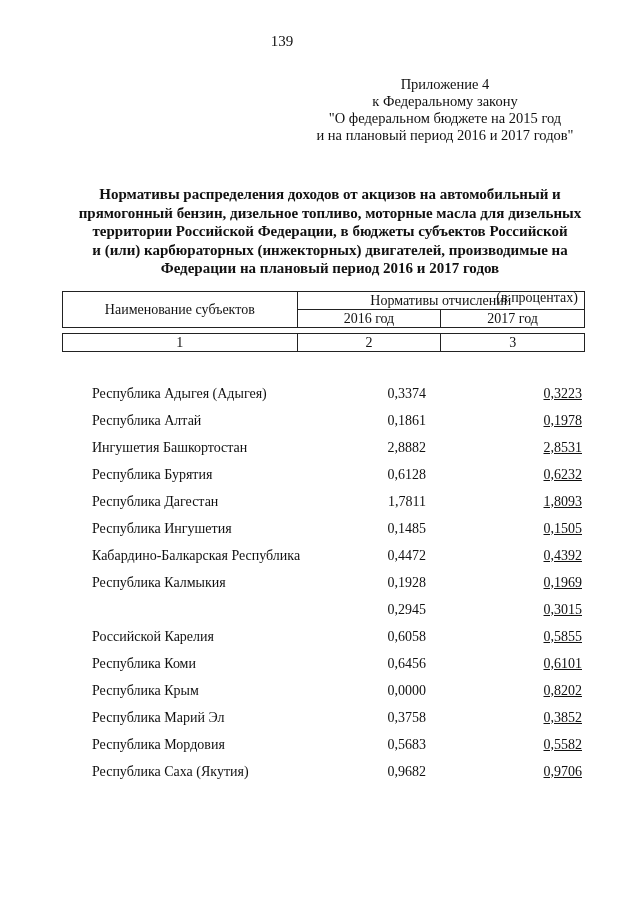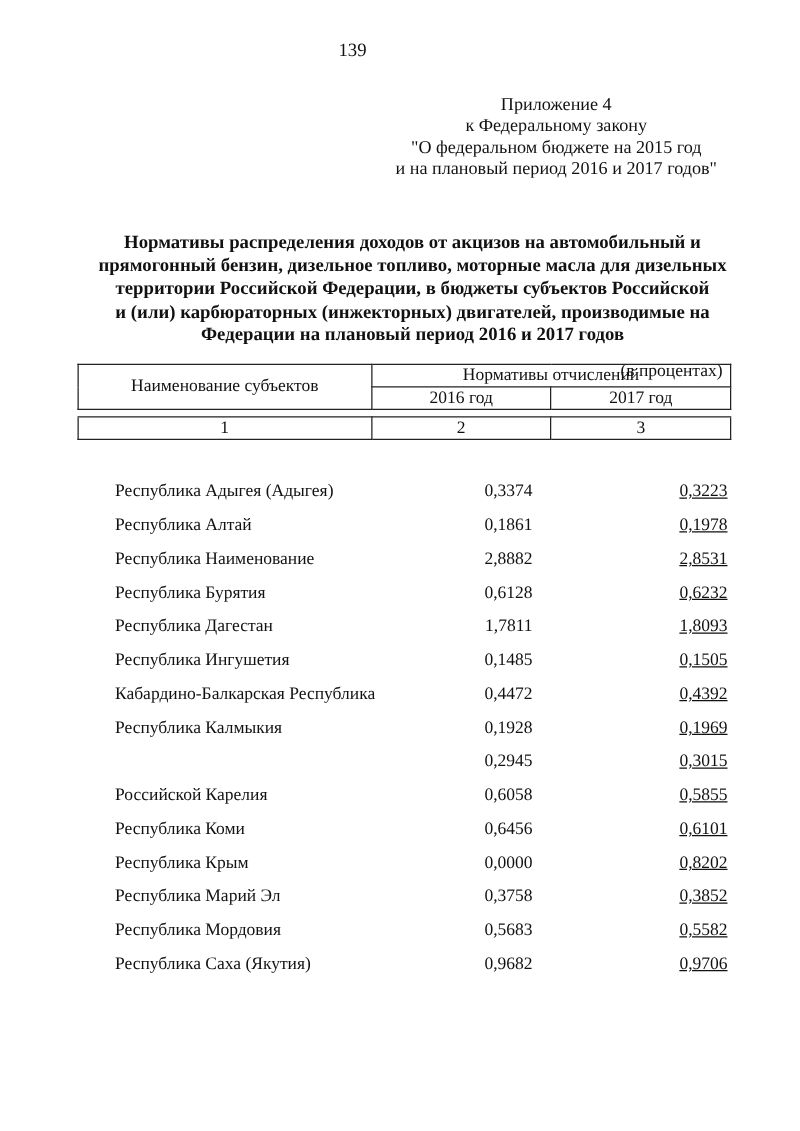--- a/index.html
+++ b/index.html
@@ -94,21 +94,21 @@
       <span class="name">Республика Адыгея (Адыгея)</span>
       <span class="v2016">0,3374</span>
       <span class="v2017">0,3223</span>
     </div>
   <div class="row">
       <span class="name">Республика Алтай</span>
       <span class="v2016">0,1861</span>
       <span class="v2017">0,1978</span>
     </div>
   <div class="row">
-      <span class="name">Республика Наименование</span>
+      <span class="name">Ингушетия Башкортостан</span>
       <span class="v2016">2,8882</span>
       <span class="v2017">2,8531</span>
     </div>
   <div class="row">
       <span class="name">Республика Бурятия</span>
       <span class="v2016">0,6128</span>
       <span class="v2017">0,6232</span>
     </div>
   <div class="row">
       <span class="name">Республика Дагестан</span>

